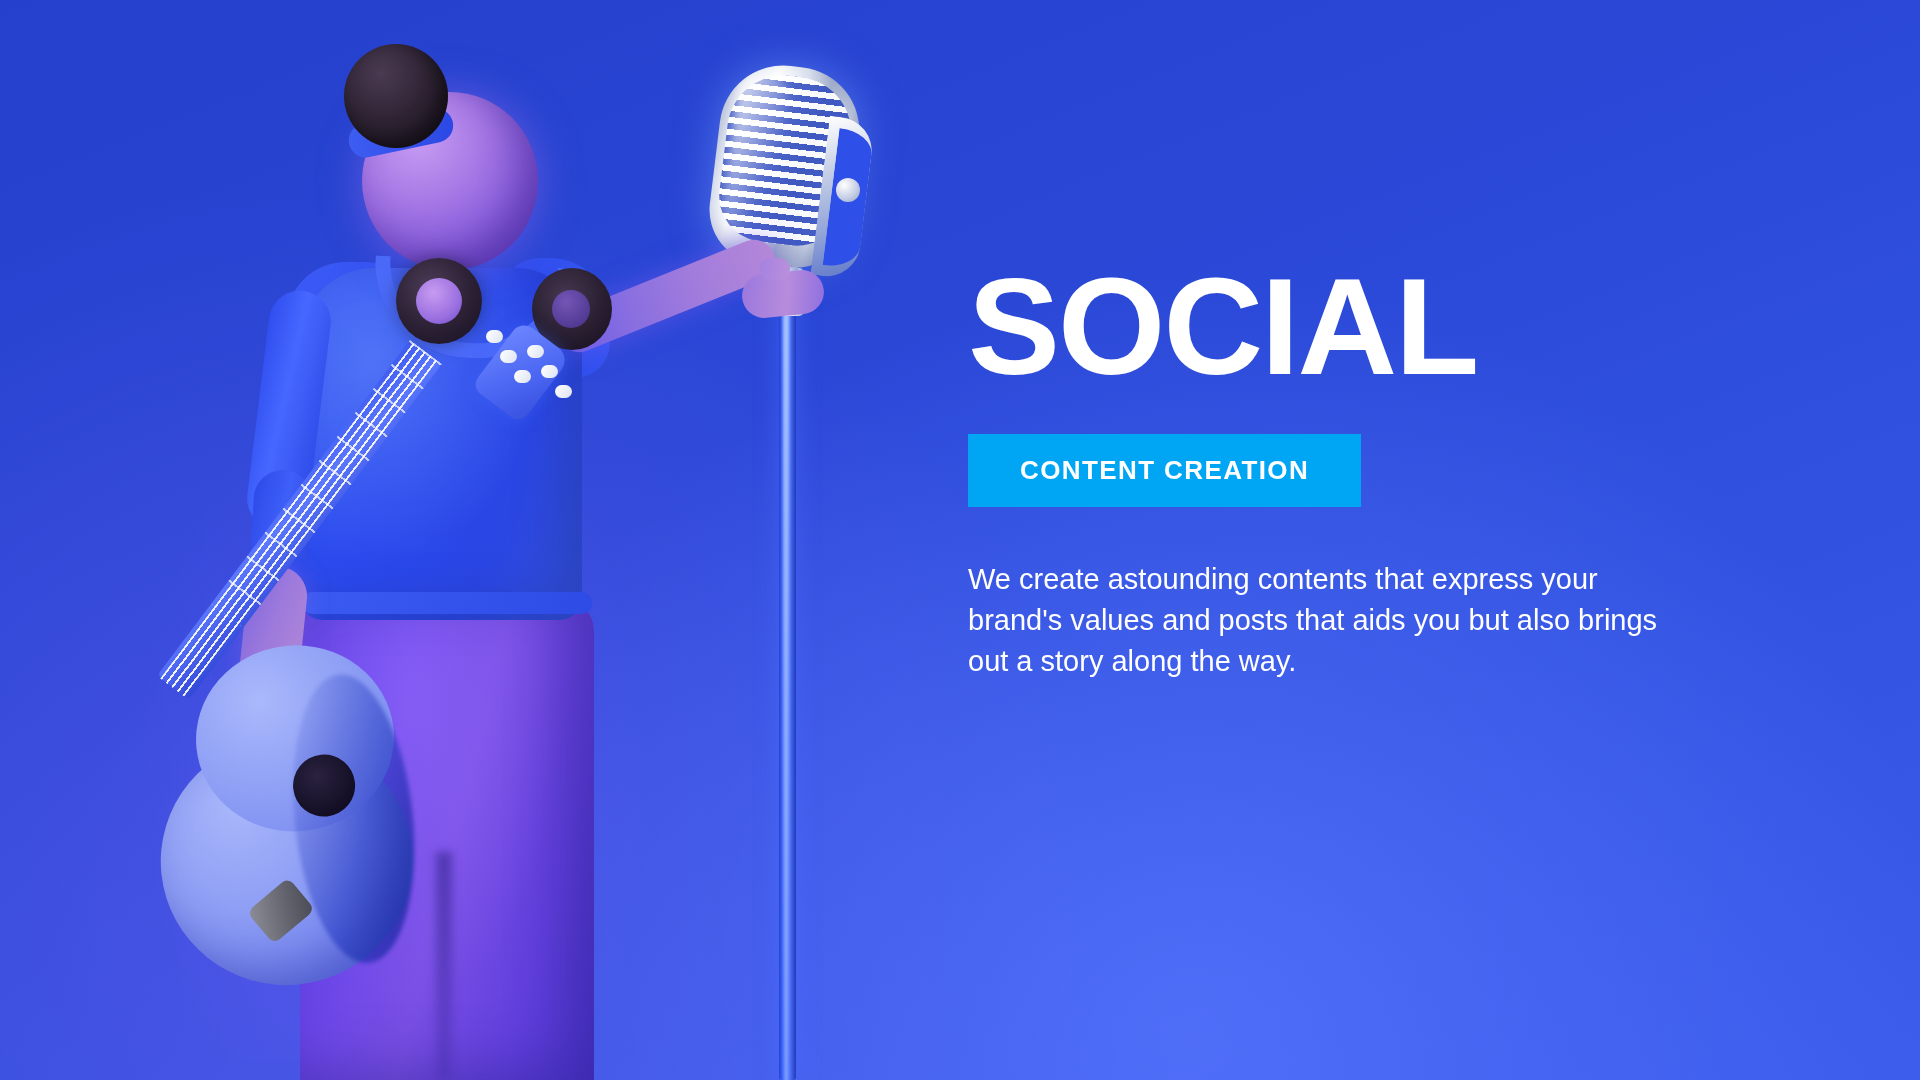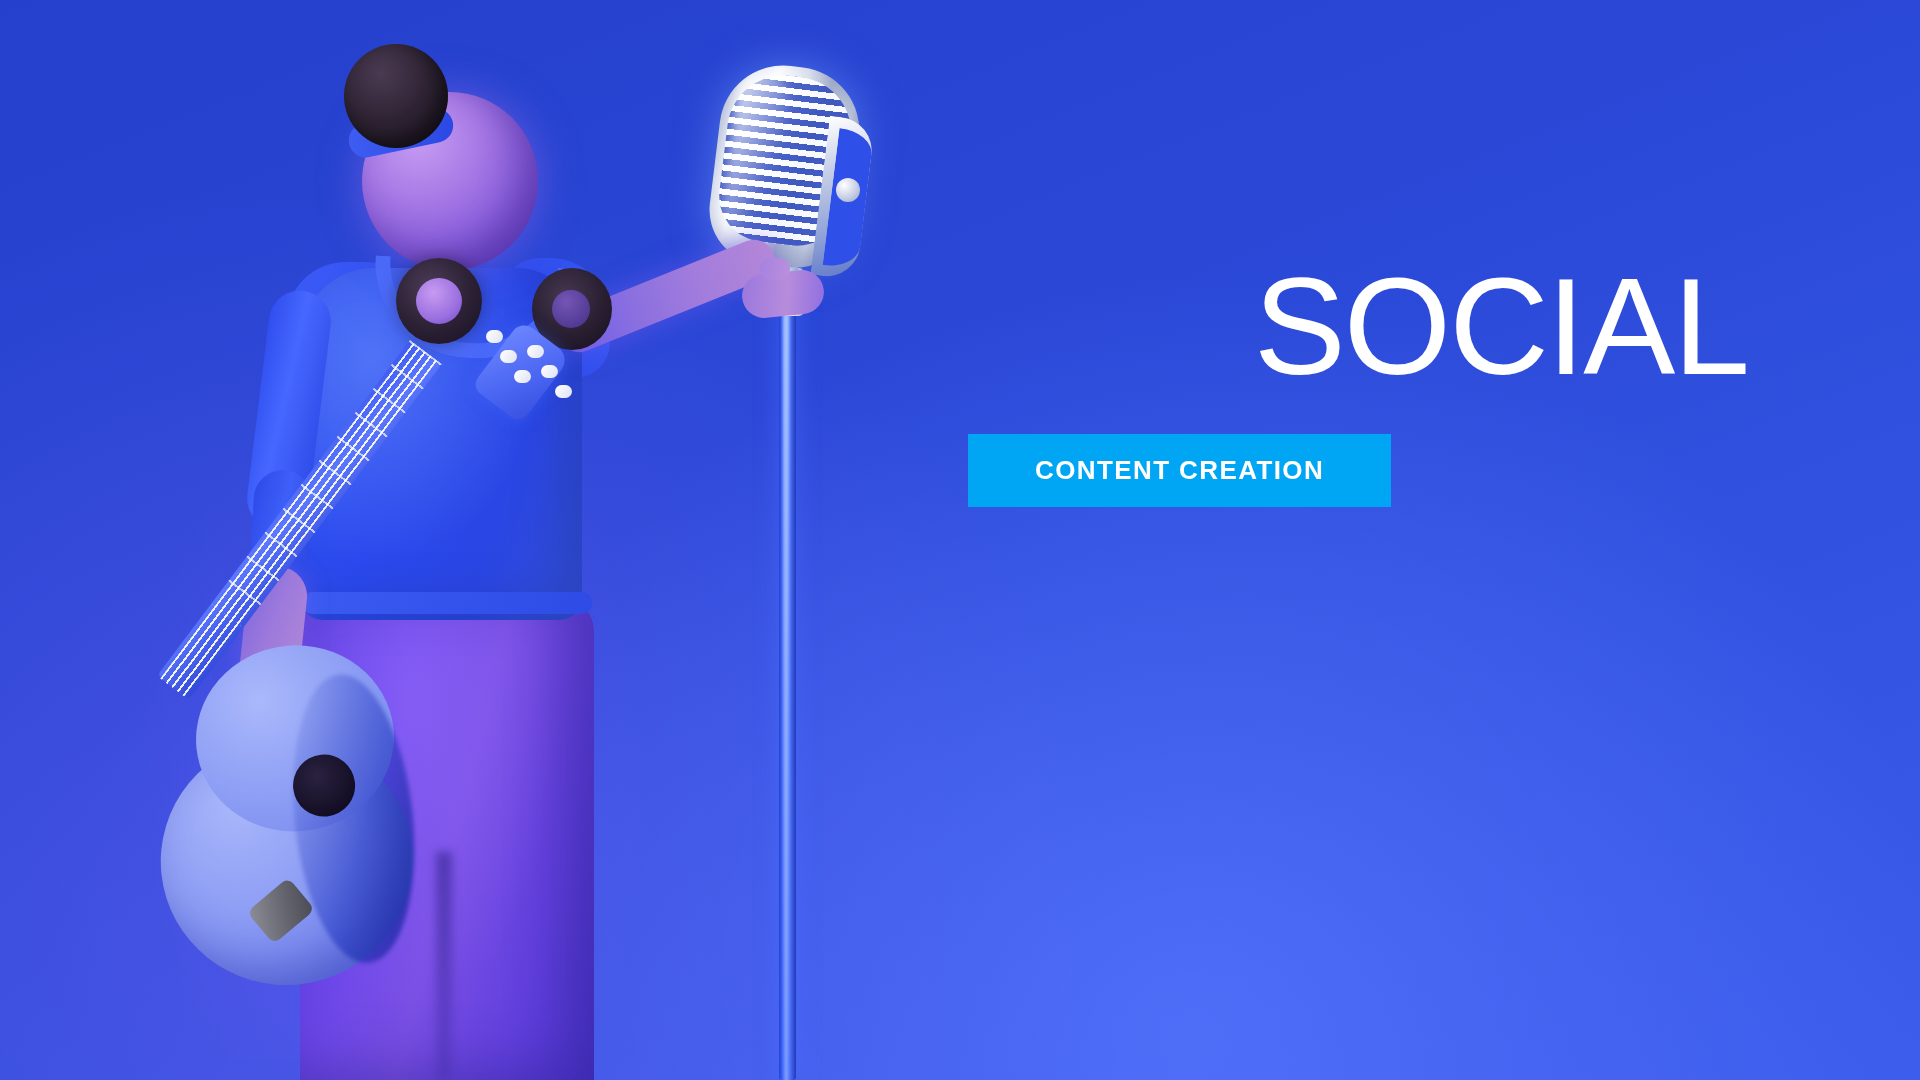--- a/index.html
+++ b/index.html
@@ -395,32 +395,31 @@
   
   .content {
     position:absolute;
     left:968px; top:262px;
     width:780px;
   }
   .headline {
     color:#FFFFFF;
     font-family:"Liberation Sans", sans-serif;
     font-size:138px;
-    font-weight:normal;
+    font-weight:bold;
     line-height:.94;
     letter-spacing:-2px;
     text-transform:uppercase;
-    text-align:right;
   }
   .headline .line2 { display:block; }
 
   .cta-button {
     display:inline-block;
     margin-top:42px;
-    padding:21px 67px;
+    padding:21px 52px;
     background:#00A6F4;
     color:#FFFFFF;
     font-size:26px;
     font-weight:bold;
     letter-spacing:1.4px;
     text-transform:uppercase;
     border:none;
     cursor:pointer;
     font-family:"Liberation Sans", sans-serif;
   }
@@ -502,15 +501,16 @@
   </div>
 
   <div class="content">
 
     <h1 class="headline">
       <span>SOCIAL</span>
     </h1>
 
     <button class="cta-button">CONTENT CREATION</button>
 
+    <p class="description">We create astounding contents that express your brand's values and posts that aids you but also brings out a story along the way.</p>
   </div>
 
 </div>
 
 </body></html>

